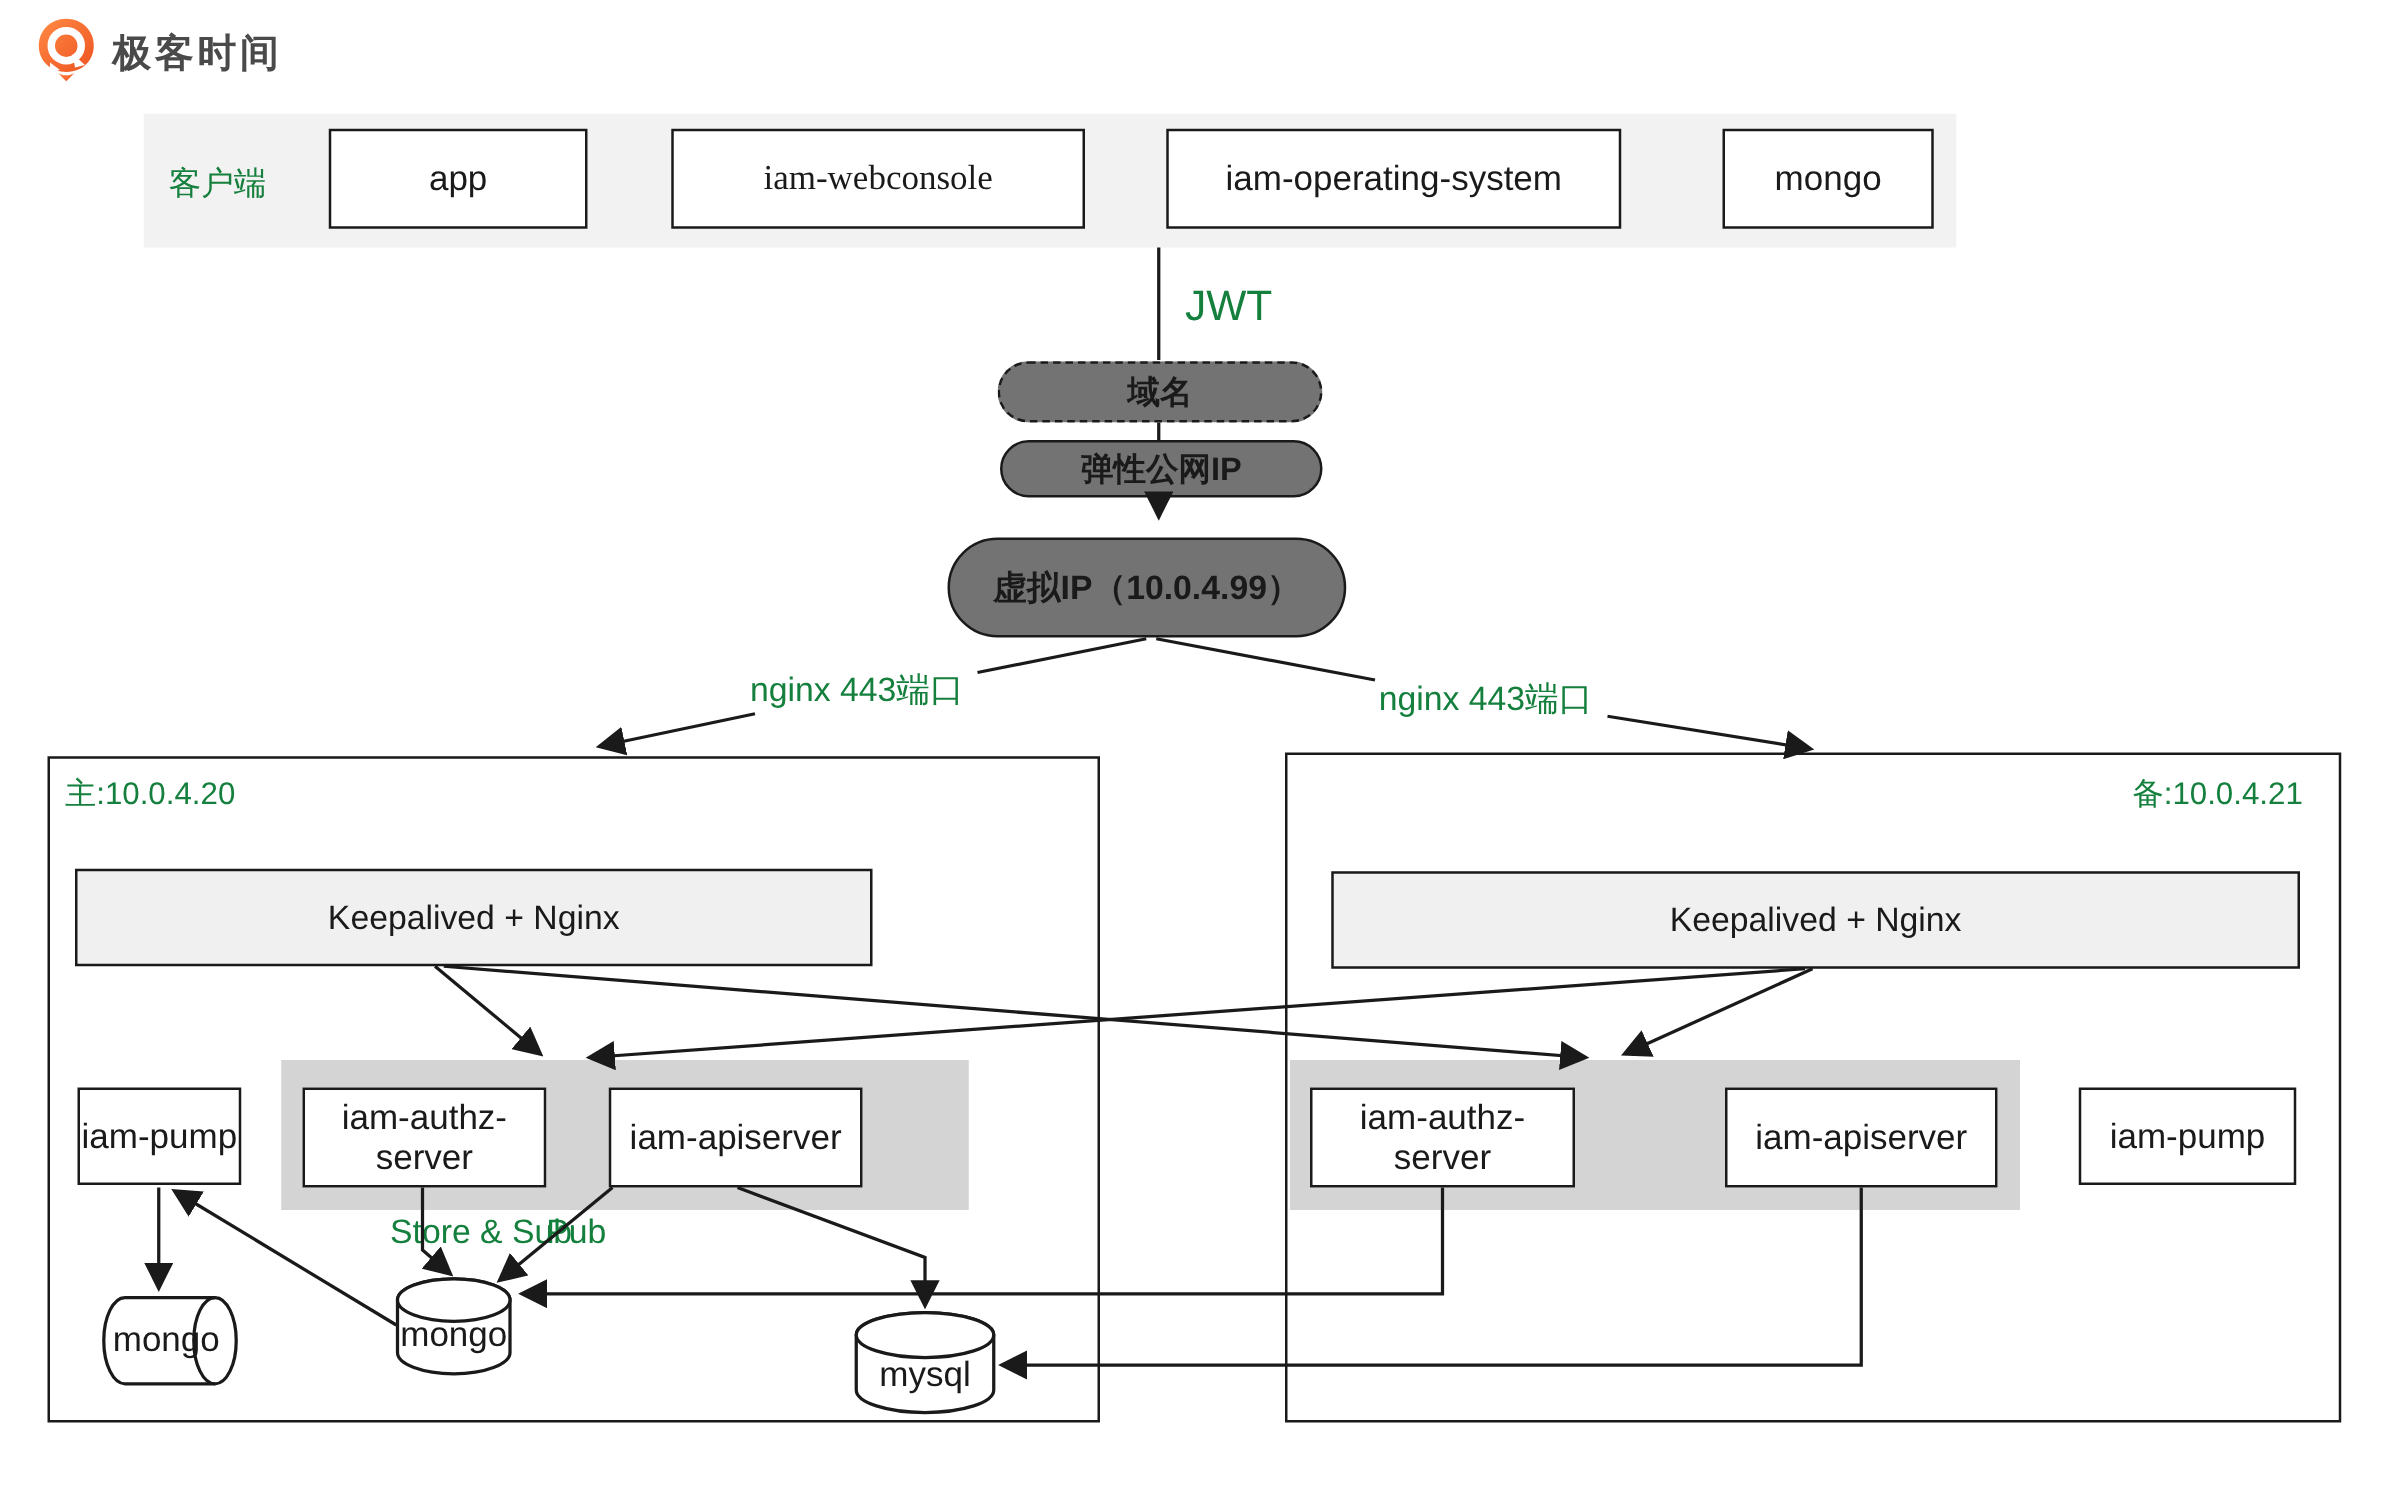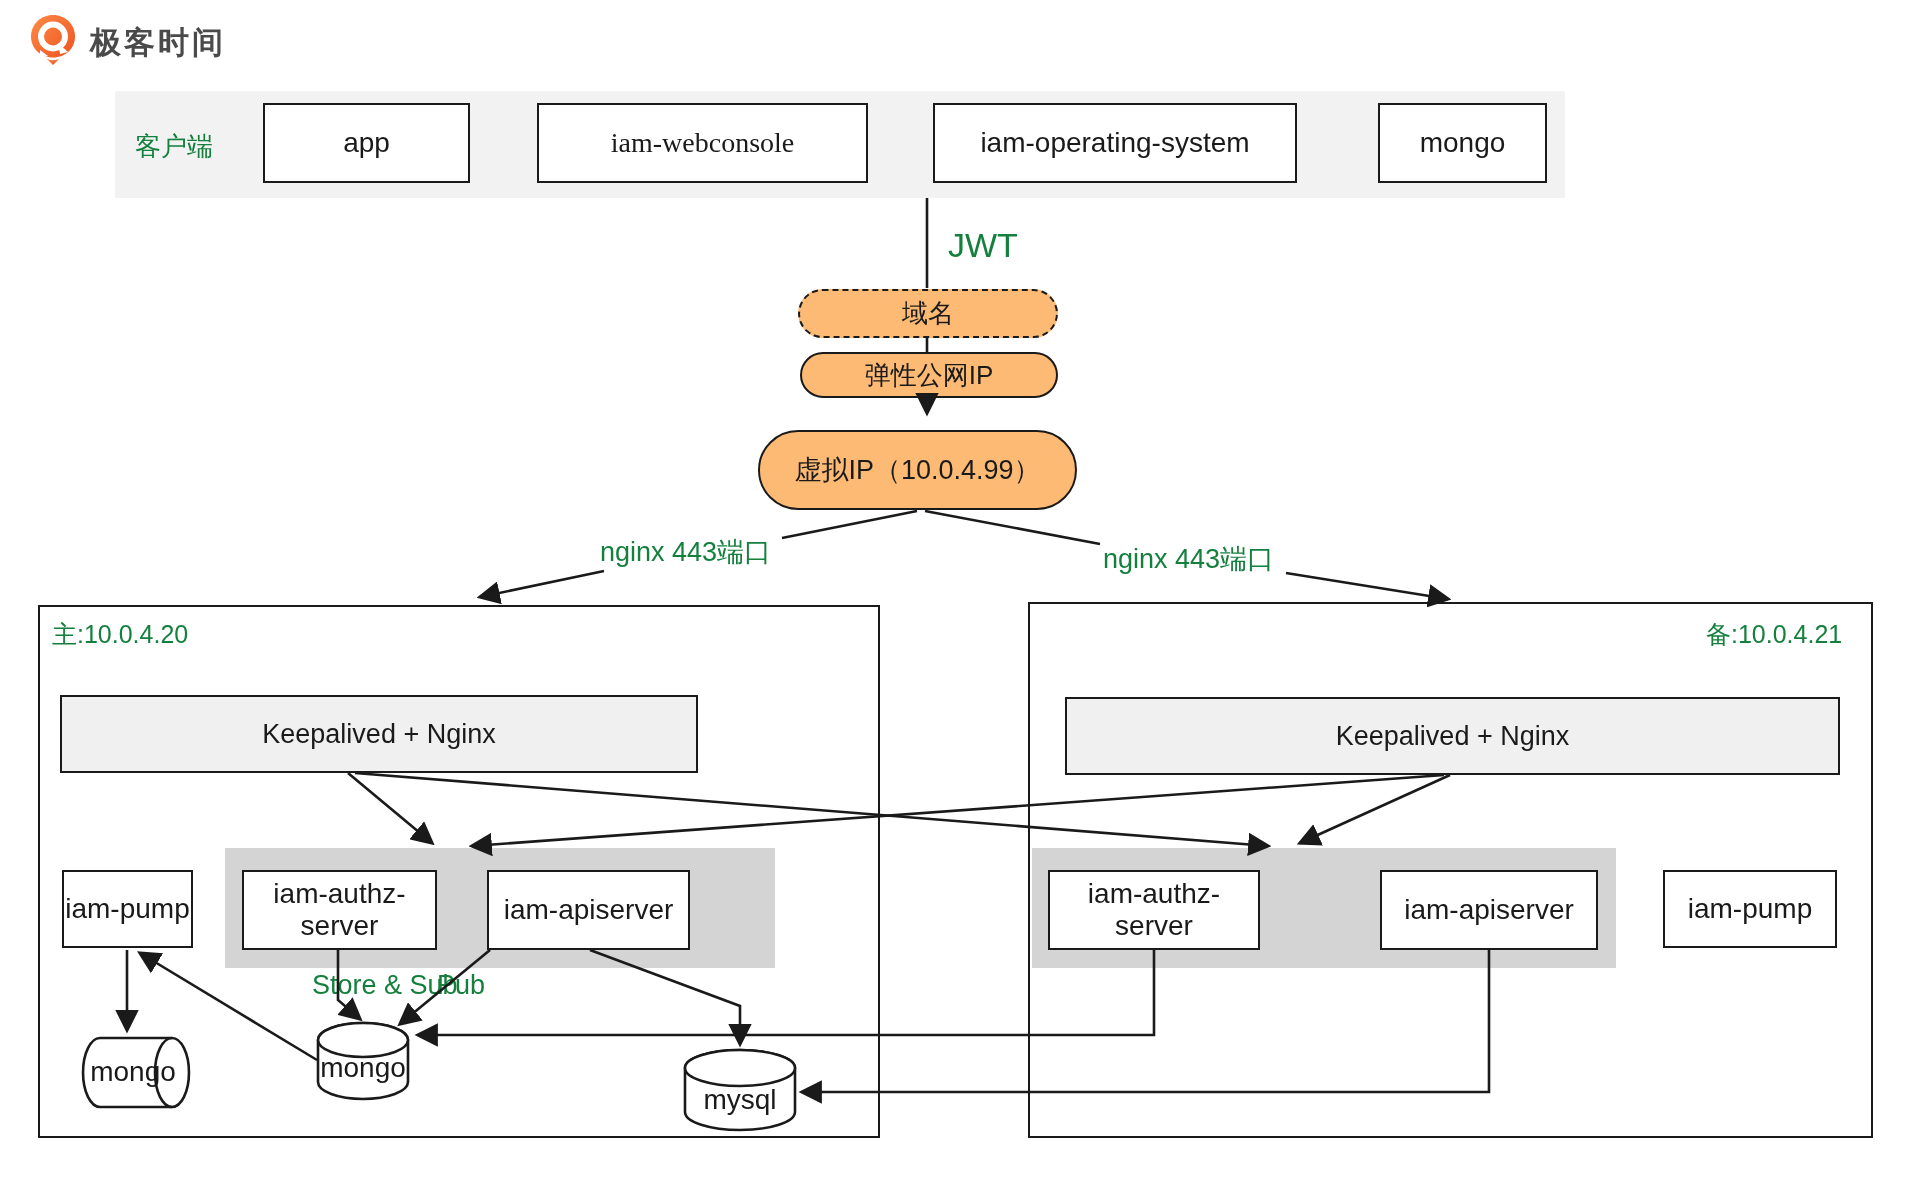--- a/index.html
+++ b/index.html
@@ -14,21 +14,21 @@
 
   
   .client-band{background:#f2f2f2;}
   .client-label{font-size:26px;}
 
   
   .nbox{background:#ffffff;border:2.5px solid #1a1a1a;display:flex;align-items:center;justify-content:center;
         font-size:28px;text-align:center;}
 
   
-  .pill{background:#fdba74;border:2.5px solid #1a1a1a;display:flex;align-items:center;justify-content:center;font-size:26px;}
+  .pill{background:#737373;border:2.5px solid #1a1a1a;display:flex;align-items:center;justify-content:center;font-size:26px;font-weight:bold;}
   .pill.dashed{border-style:dashed;}
 
   
   .hostbox{background:#ffffff;border:2.5px solid #1a1a1a;}
   .host-title{font-size:25px;}
 
   .lbbar{background:#f0f0f0;border:2px solid #1a1a1a;display:flex;align-items:center;justify-content:center;font-size:27px;}
 
   .svcband{background:#d4d4d4;}
 

